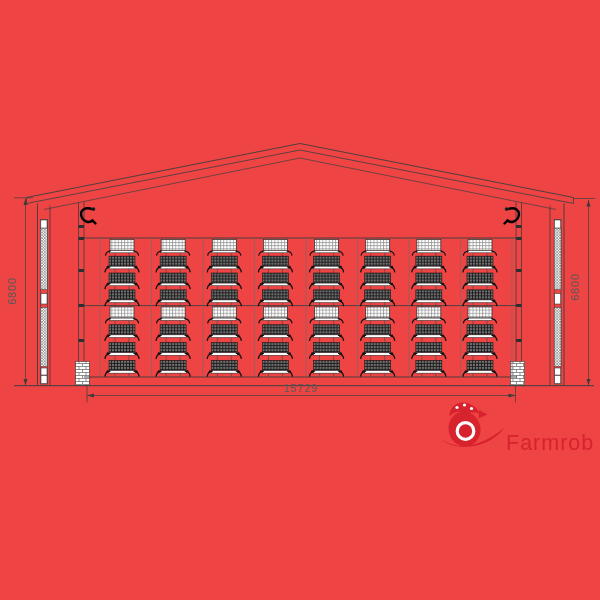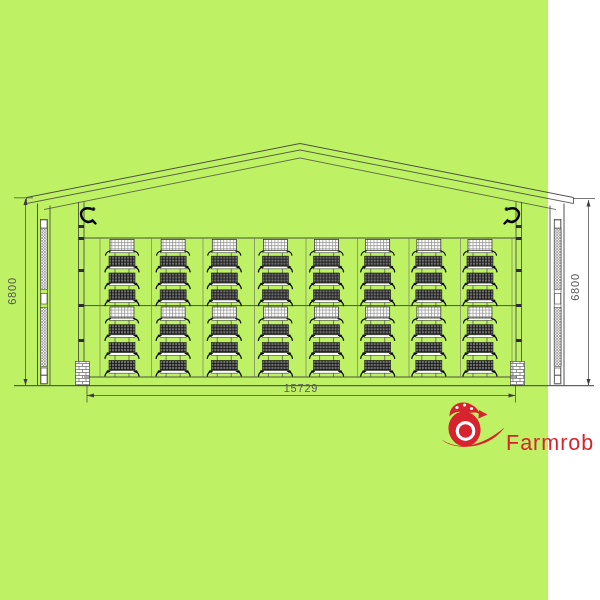--- a/index.html
+++ b/index.html
@@ -1,16 +1,16 @@
 <!DOCTYPE html>
 <html><head>
 <meta charset="utf-8">
 <style>
   html,body{margin:0;padding:0;background:#ffffff;width:600px;height:600px;overflow:hidden;}
-  .canvas{position:relative;width:548px;height:600px;background:#bef264;}
+  .canvas{position:relative;width:600px;height:600px;background:#ef4444;}
   svg{display:block;}
   text{font-family:"Liberation Sans","DejaVu Sans",sans-serif;}
   .dim-text{fill:#585858;font-size:11px;letter-spacing:0.8px;}
   .logo-text{font-size:21.5px;letter-spacing:1px;}
 </style>
 </head>
 <body>
 
 <div class="canvas">
 <svg width="600" height="600" viewBox="0 0 600 600">

